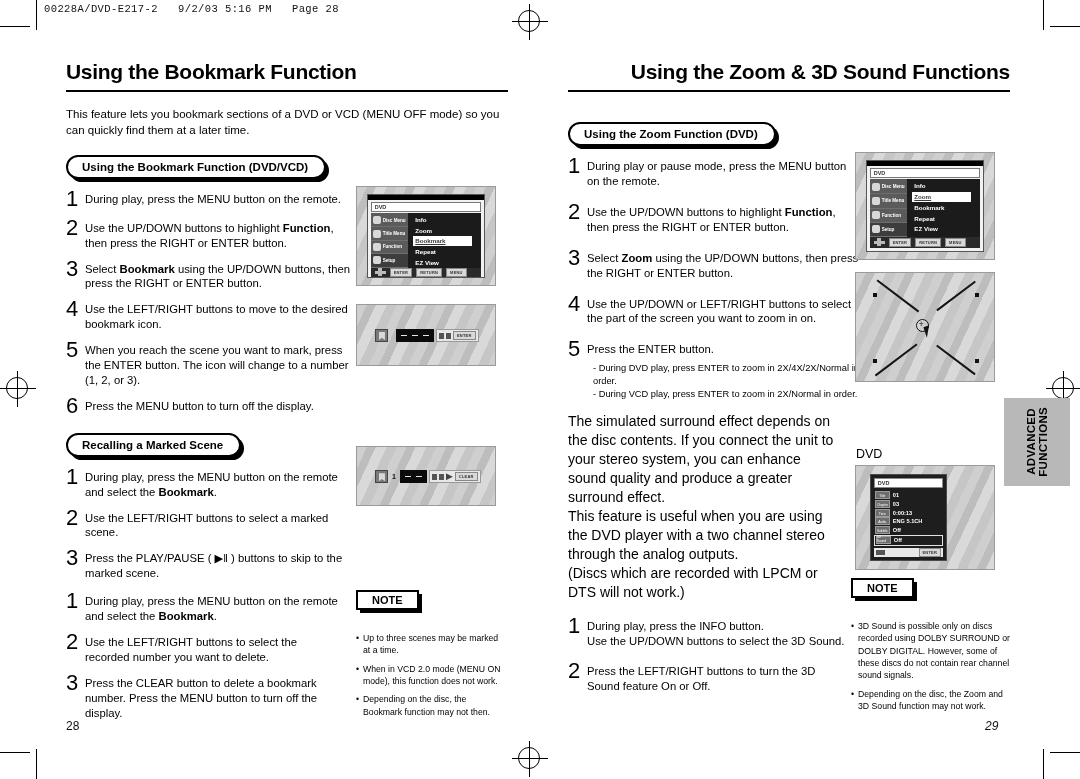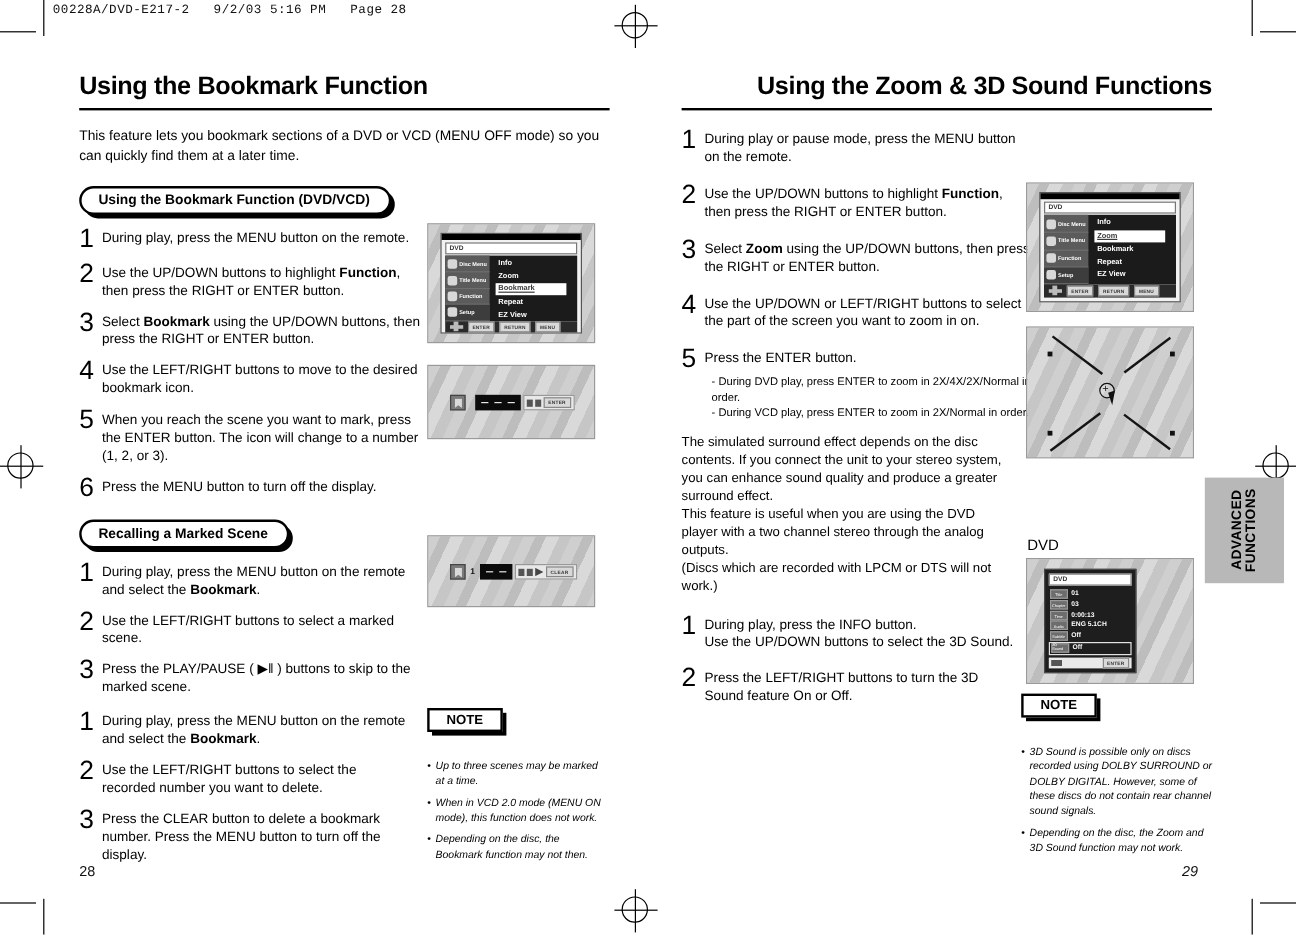--- a/index.html
+++ b/index.html
@@ -126,21 +126,21 @@
   .step-body b { font-weight: bold; }
   .substeps {
     font-size: 9.3px;
     line-height: 1.35;
     margin-top: 5px;
     padding-left: 6px;
   }
   .substeps div { margin-bottom: 1px; }
 
   .body-para {
-    font-size: 11px;
+    font-size: 14px;
     line-height: 1.36;
     margin: 6px 0 0 0;
   }
 
   
   .note-block { position: absolute; }
   .note-badge-wrap {
     position: relative;
     display: inline-block;
     margin-bottom: 22px;
@@ -161,21 +161,21 @@
     left: 4px; top: 4px; right: -3px; bottom: -3px;
     background: #000;
     z-index: 1;
   }
   .note-list { font-size: 8.7px; line-height: 1.42; }
   .note-item {
     display: flex;
     margin-bottom: 6px;
   }
   .note-bullet { flex: 0 0 7px; }
-  .note-text { flex: 1; font-style: italic; }
+  .note-text { flex: 1; }
 
   
   .tv {
     position: absolute;
     border: 1px solid #9a9a9a;
     background:
       repeating-linear-gradient(115deg,
         #cfcfcf 0px, #cfcfcf 9px,
         #bdbdbd 9px, #bdbdbd 17px,
         #d9d9d9 17px, #d9d9d9 27px,
@@ -664,20 +664,23 @@
     </div>
   </div>
 </div>
 
 <div class="page page-right">
 
   <div class="title-rule">
     <h1 class="chapter-title right-align">Using the Zoom &amp; 3D Sound Functions</h1>
   </div>
 
+  <div class="pill-wrap" style="margin-top:16px;">
+    <span class="pill">Using the Zoom Function (DVD)</span>
+  </div>
 
   <div class="steps" style="width:292px;">
     <div class="step" style="margin-bottom:13px;">
       <div class="step-num">1</div>
       <div class="step-body">During play or pause mode, press the MENU button on the remote.</div>
     </div>
     <div class="step" style="margin-bottom:13px;">
       <div class="step-num">2</div>
       <div class="step-body">Use the UP/DOWN buttons to highlight <b>Function</b>, then press the RIGHT or ENTER button.</div>
     </div>

